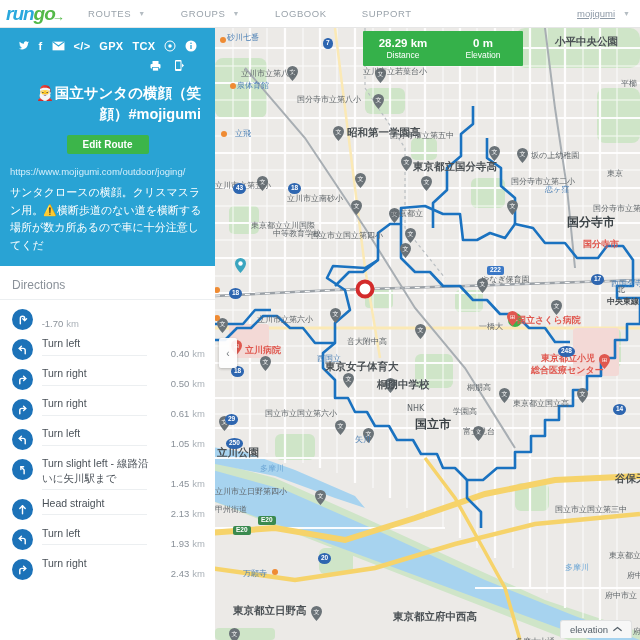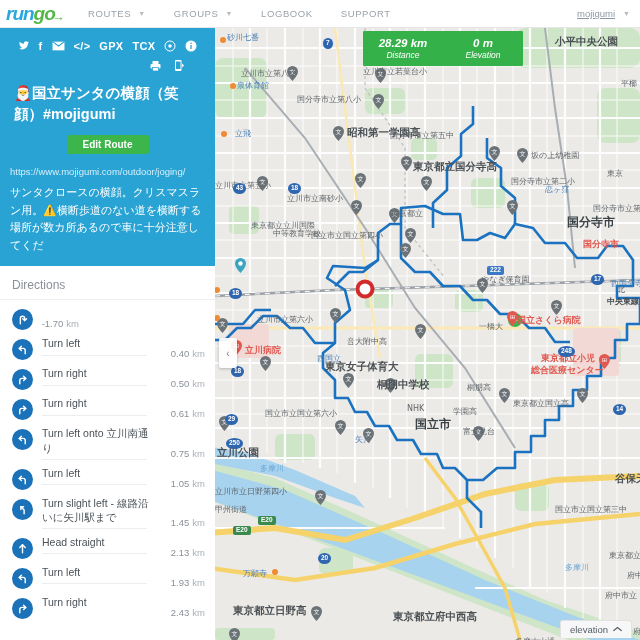--- a/index.html
+++ b/index.html
@@ -23,21 +23,21 @@
   .logo {
     margin-left: 6px; width: 56px; height: 22px;
     display: flex; align-items: flex-start;
     font-size: 19px; font-weight: bold; letter-spacing: -1px;
     font-style: italic;
   }
   .logo .run { color: #29a8dd; }
   .logo .go  { color: #54b948; }
   .logo .arrow { color: #54b948; font-size: 13px; margin-left: -3px; align-self: flex-end; margin-bottom: 1px;}
 
-  .nav-items { display: flex; align-items: center; margin-left: 26px; }
+  .nav-items { display: flex; align-items: center; margin-left: 26px; gap: 7px; }
   .nav-item {
     font-size: 9.5px; color: #9aa3ab; letter-spacing: .6px;
     margin-right: 28px; display: flex; align-items: center;
     cursor: pointer; white-space: nowrap;
   }
   .nav-item .caret {
     margin-left: 7px; font-size: 7px; color: #b4bcc2;
   }
   .nav-user {
     position: absolute; right: 10px; top: 8px;
@@ -68,21 +68,21 @@
     color: #fff; font-size: 12px; cursor: pointer;
     display: flex; align-items: center; justify-content: center;
     height: 15px;
   }
   .share-icon.txt { font-size: 11px; font-weight: bold; letter-spacing: .3px; }
   .share-row2 {
     display: flex; align-items: center; justify-content: flex-end;
     gap: 11px; padding: 5px 20px 0 0;
   }
   .route-title {
-    text-align: left; font-size: 14.5px; font-weight: bold;
+    text-align: right; font-size: 14.5px; font-weight: bold;
     line-height: 1.45; margin-top: 10px; padding: 0 4px;
     color: #ffffff;
   }
   .edit-btn-wrap { text-align: center; margin-top: 9px; }
   .edit-btn {
     display: inline-block;
     background: #3cb54a; color: #fff;
     font-size: 10px; font-weight: bold;
     padding: 4px 16px; border: none; border-radius: 2px;
     cursor: pointer;
@@ -145,21 +145,21 @@
 
   .stats-box {
     position: absolute; top: 3px; left: 148px;
     background: #35b14a;
     color: #fff;
     display: flex;
     padding: 5px 0 5px 0;
     border-radius: 1px;
     z-index: 30;
   }
-  .stat { width: 80px; text-align: center; font-style: italic; }
+  .stat { width: 80px; text-align: center; }
   .stat .v { font-size: 11.5px; font-weight: bold; line-height: 1.25; }
   .stat .l { font-size: 8.5px; line-height: 1.3; }
 
   .map-collapse {
     position: absolute; left: 4px; top: 310px;
     width: 18px; height: 30px;
     background: #ffffff; opacity: .92;
     border-radius: 2px;
     display: flex; align-items: center; justify-content: center;
     font-size: 10px; color: #6b7177;
@@ -353,35 +353,20 @@
       </div>
       <div class="dir-body">
         <div class="dir-label">Turn right</div>
         <div class="dir-rule"></div>
       </div>
       <div class="dir-dist">
         <span>0.61</span><span class="unit">km</span>
       </div>
     </div>
 
-    <div class="dir-row">
-      <div class="dir-icon">
-        <svg width="13" height="13" viewBox="0 0 24 24" fill="none" stroke="#fff" stroke-width="2.6" stroke-linecap="round" stroke-linejoin="round">
-            <path d="M17 20v-6a4 4 0 0 0-4-4H6"></path>
-            <path d="M10 6L6 10l4 4"></path>
-          </svg>
-      </div>
-      <div class="dir-body">
-        <div class="dir-label">Turn left onto 立川南通り</div>
-        <div class="dir-rule"></div>
-      </div>
-      <div class="dir-dist">
-        <span>0.75</span><span class="unit">km</span>
-      </div>
-    </div>
 
     <div class="dir-row">
       <div class="dir-icon">
         <svg width="13" height="13" viewBox="0 0 24 24" fill="none" stroke="#fff" stroke-width="2.6" stroke-linecap="round" stroke-linejoin="round">
             <path d="M17 20v-6a4 4 0 0 0-4-4H6"></path>
             <path d="M10 6L6 10l4 4"></path>
           </svg>
       </div>
       <div class="dir-body">
         <div class="dir-label">Turn left</div>

